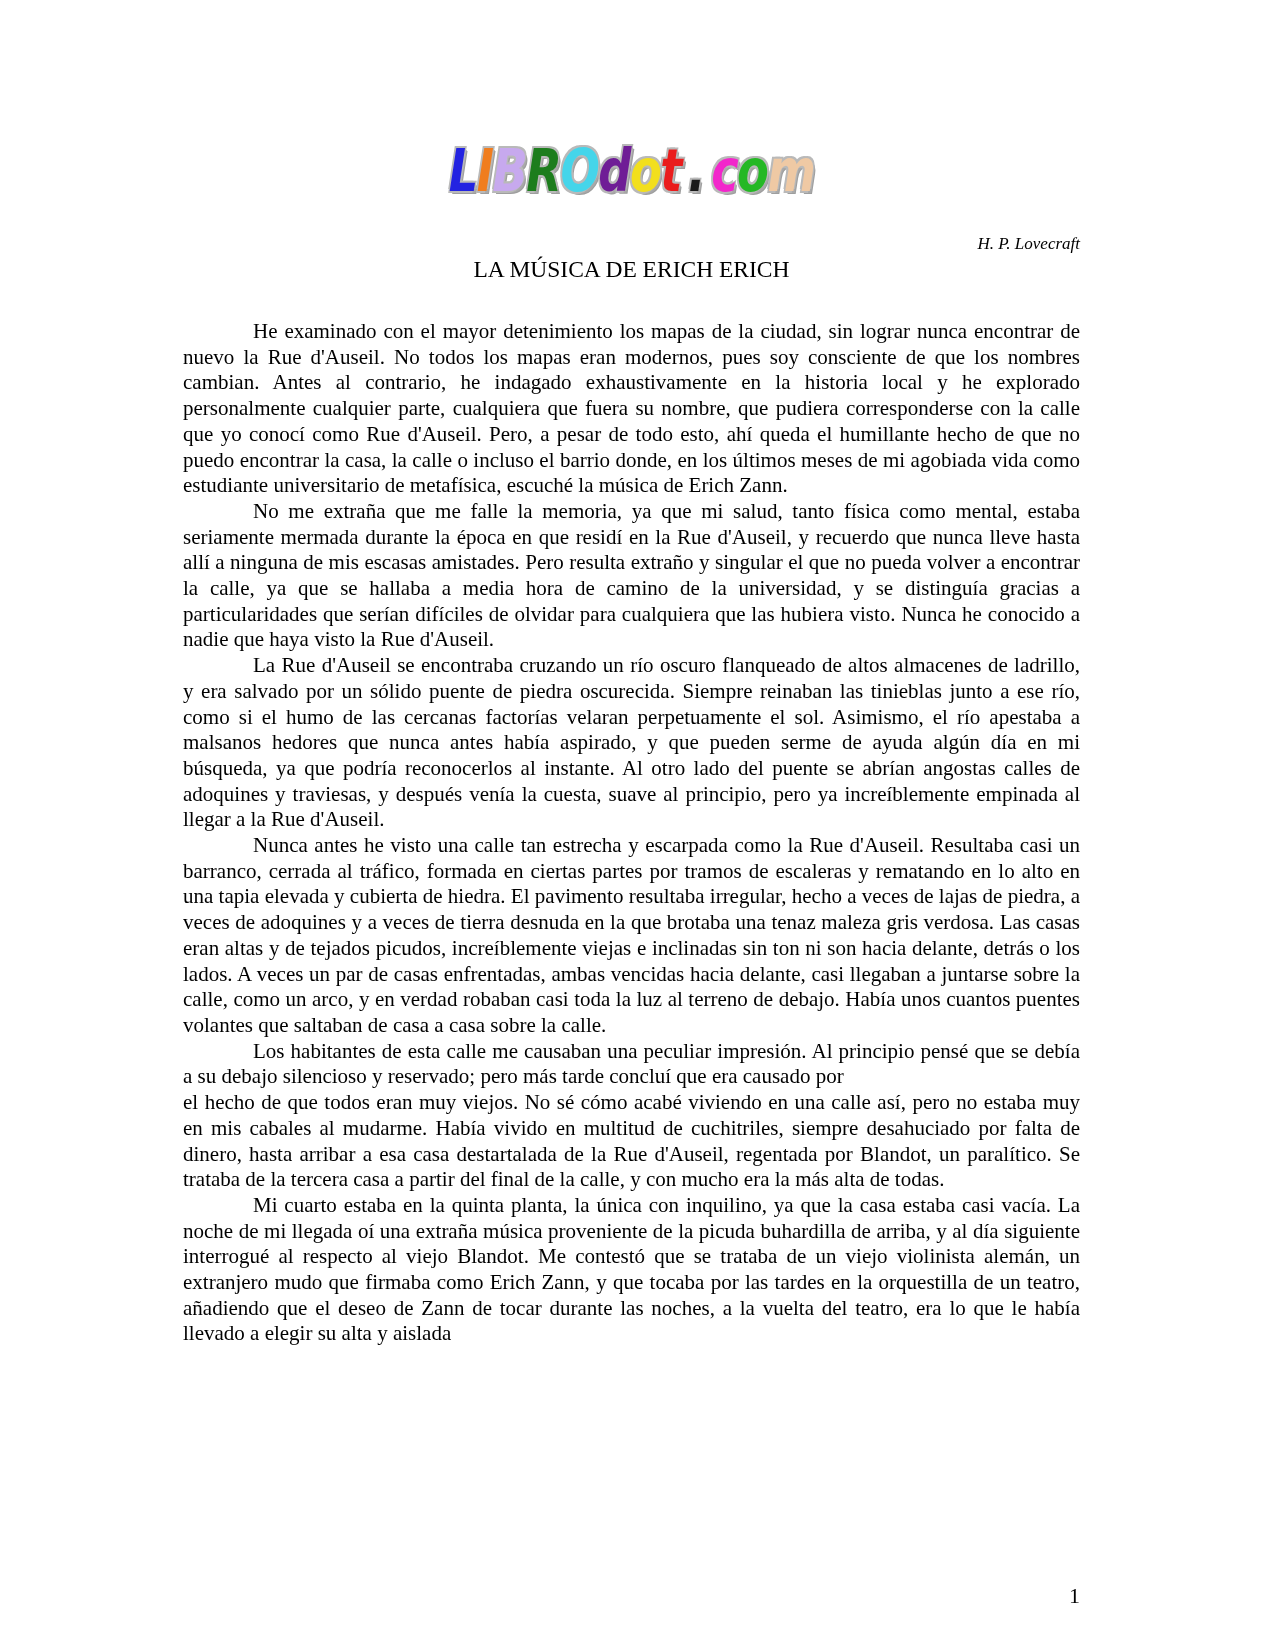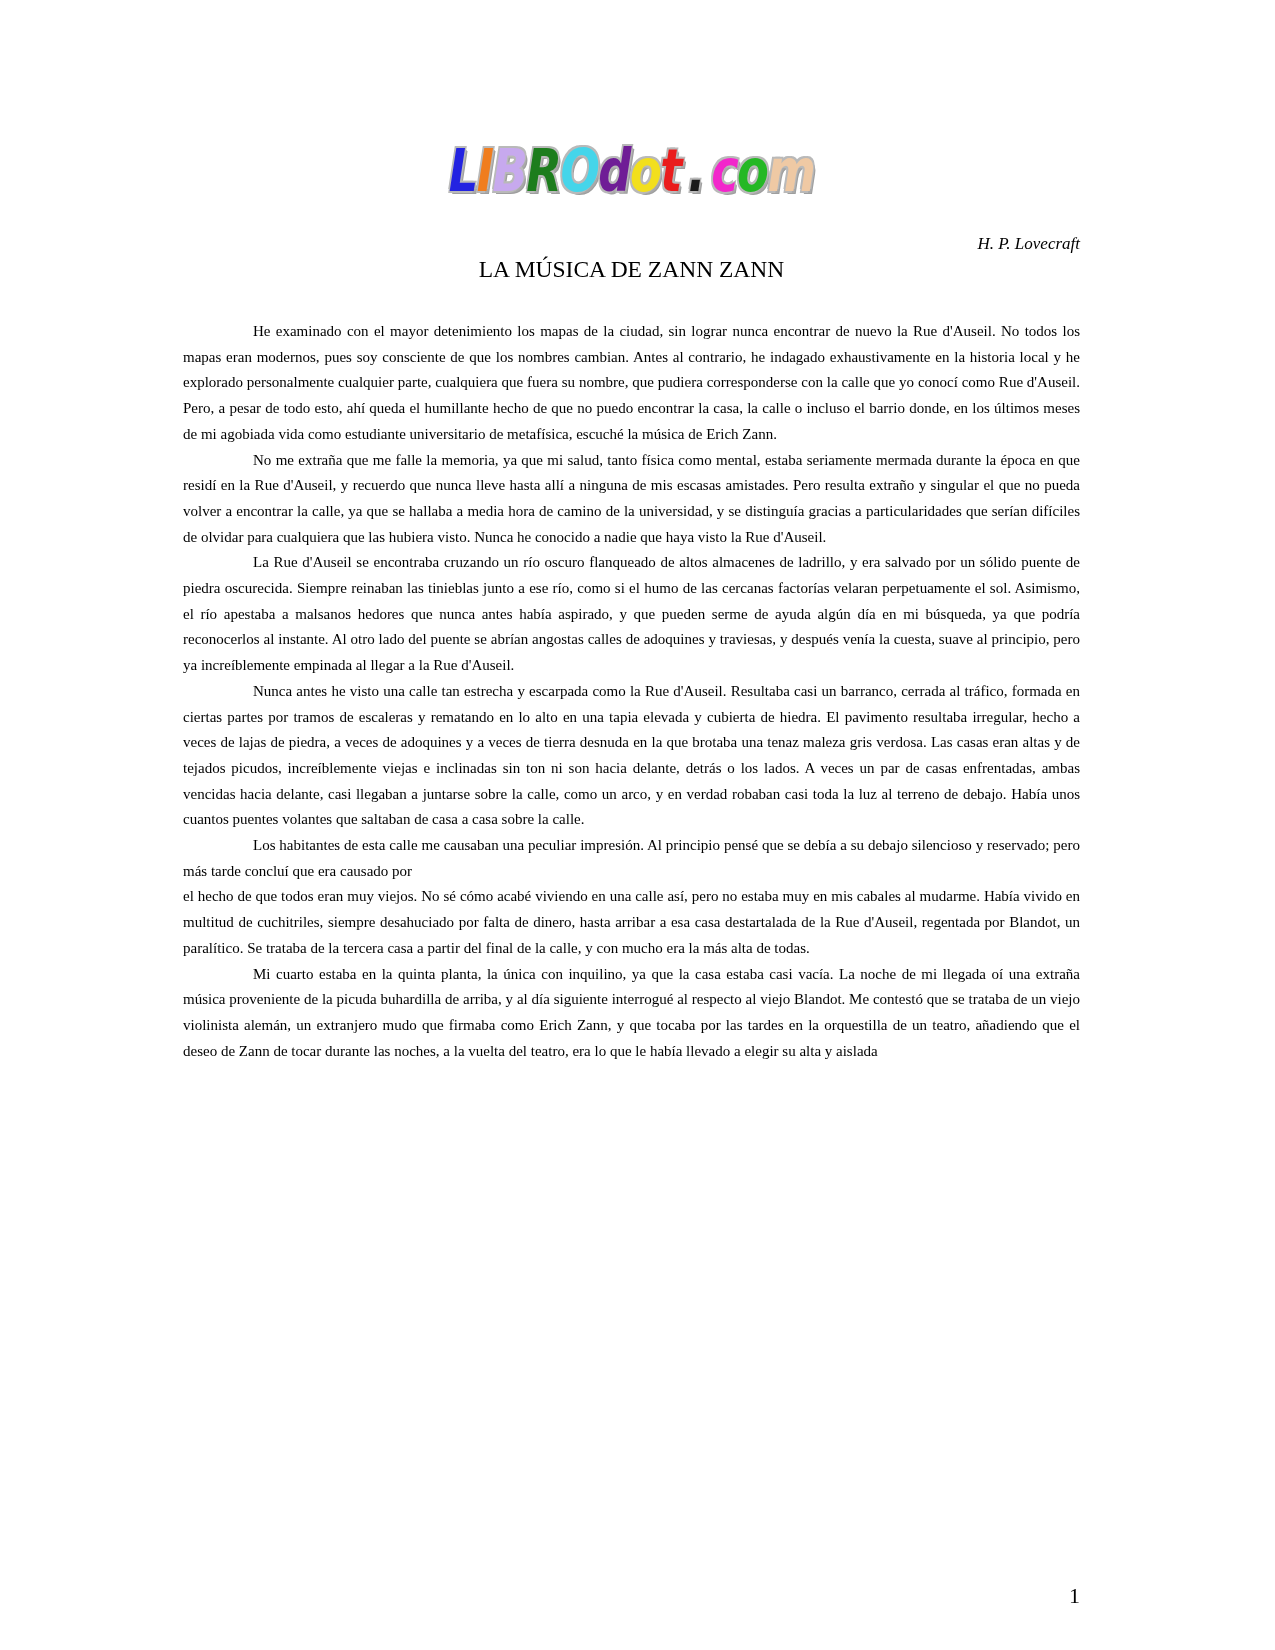--- a/index.html
+++ b/index.html
@@ -55,21 +55,21 @@
     line-height: 25px;
   }
   .title {
     text-align: center;
     font-size: 23.5px;
     line-height: 26px;
   }
   
   .body-text {
     margin-top: 37px;
-    font-size: 15px;
+    font-size: 21px;
     line-height: 25.7px;
     text-align: justify;
   }
   .body-text p {
     margin: 0;
     padding: 0;
     text-indent: 70px;
   }
   .body-text p.no-indent {
     text-indent: 0;
@@ -89,21 +89,21 @@
 <body>
 
 <div class="page">
   <div class="content">
 
     <div class="logo">
       <span class="ltr" style="color: rgb(35, 35, 225);">L</span><span class="ltr" style="color: rgb(240, 125, 30);">I</span><span class="ltr" style="color: rgb(199, 169, 238);">B</span><span class="ltr" style="color: rgb(29, 125, 29);">R</span><span class="ltr" style="color: rgb(69, 213, 234);">O</span><span class="ltr" style="color: rgb(111, 29, 150);">d</span><span class="ltr" style="color: rgb(242, 223, 29);">o</span><span class="ltr" style="color: rgb(234, 28, 28);">t</span><span class="ltr dot" style="color: rgb(26, 26, 26);">.</span><span class="ltr" style="color: rgb(242, 38, 203);">c</span><span class="ltr" style="color: rgb(37, 184, 37);">o</span><span class="ltr" style="color: rgb(239, 201, 164);">m</span>
     </div>
 
     <div class="author">H. P. Lovecraft</div>
-    <div class="title">LA MÚSICA DE ZANN ZANN</div>
+    <div class="title">LA MÚSICA DE ERICH ERICH</div>
 
     <div class="body-text">
       <p>He examinado con el mayor detenimiento los mapas de la ciudad, sin lograr nunca encontrar de nuevo la Rue d'Auseil. No todos los mapas eran modernos, pues soy consciente de que los nombres cambian. Antes al contrario, he indagado exhaustivamente en la historia local y he explorado personalmente cualquier parte, cualquiera que fuera su nombre, que pudiera corresponderse con la calle que yo conocí como Rue d'Auseil. Pero, a pesar de todo esto, ahí queda el humillante hecho de que no puedo encontrar la casa, la calle o incluso el barrio donde, en los últimos meses de mi agobiada vida como estudiante universitario de metafísica, escuché la música de Erich Zann.</p>
       <p>No me extraña que me falle la memoria, ya que mi salud, tanto física como mental, estaba seriamente mermada durante la época en que residí en la Rue d'Auseil, y recuerdo que nunca lleve hasta allí a ninguna de mis escasas amistades. Pero resulta extraño y singular el que no pueda volver a encontrar la calle, ya que se hallaba a media hora de camino de la universidad, y se distinguía gracias a particularidades que serían difíciles de olvidar para cualquiera que las hubiera visto. Nunca he conocido a nadie que haya visto la Rue d'Auseil.</p>
       <p>La Rue d'Auseil se encontraba cruzando un río oscuro flanqueado de altos almacenes de ladrillo, y era salvado por un sólido puente de piedra oscurecida. Siempre reinaban las tinieblas junto a ese río, como si el humo de las cercanas factorías velaran perpetuamente el sol. Asimismo, el río apestaba a malsanos hedores que nunca antes había aspirado, y que pueden serme de ayuda algún día en mi búsqueda, ya que podría reconocerlos al instante. Al otro lado del puente se abrían angostas calles de adoquines y traviesas, y después venía la cuesta, suave al principio, pero ya increíblemente empinada al llegar a la Rue d'Auseil.</p>
       <p>Nunca antes he visto una calle tan estrecha y escarpada como la Rue d'Auseil. Resultaba casi un barranco, cerrada al tráfico, formada en ciertas partes por tramos de escaleras y rematando en lo alto en una tapia elevada y cubierta de hiedra. El pavimento resultaba irregular, hecho a veces de lajas de piedra, a veces de adoquines y a veces de tierra desnuda en la que brotaba una tenaz maleza gris verdosa. Las casas eran altas y de tejados picudos, increíblemente viejas e inclinadas sin ton ni son hacia delante, detrás o los lados. A veces un par de casas enfrentadas, ambas vencidas hacia delante, casi llegaban a juntarse sobre la calle, como un arco, y en verdad robaban casi toda la luz al terreno de debajo. Había unos cuantos puentes volantes que saltaban de casa a casa sobre la calle.</p>
       <p>Los habitantes de esta calle me causaban una peculiar impresión. Al principio pensé que se debía a su debajo silencioso y reservado; pero más tarde concluí que era causado por</p>
       <p class="no-indent">el hecho de que todos eran muy viejos. No sé cómo acabé viviendo en una calle así, pero no estaba muy en mis cabales al mudarme. Había vivido en multitud de cuchitriles, siempre desahuciado por falta de dinero, hasta arribar a esa casa destartalada de la Rue d'Auseil, regentada por Blandot, un paralítico. Se trataba de la tercera casa a partir del final de la calle, y con mucho era la más alta de todas.</p>
       <p>Mi cuarto estaba en la quinta planta, la única con inquilino, ya que la casa estaba casi vacía. La noche de mi llegada oí una extraña música proveniente de la picuda buhardilla de arriba, y al día siguiente interrogué al respecto al viejo Blandot. Me contestó que se trataba de un viejo violinista alemán, un extranjero mudo que firmaba como Erich Zann, y que tocaba por las tardes en la orquestilla de un teatro, añadiendo que el deseo de Zann de tocar durante las noches, a la vuelta del teatro, era lo que le había llevado a elegir su alta y aislada</p>
     </div>

